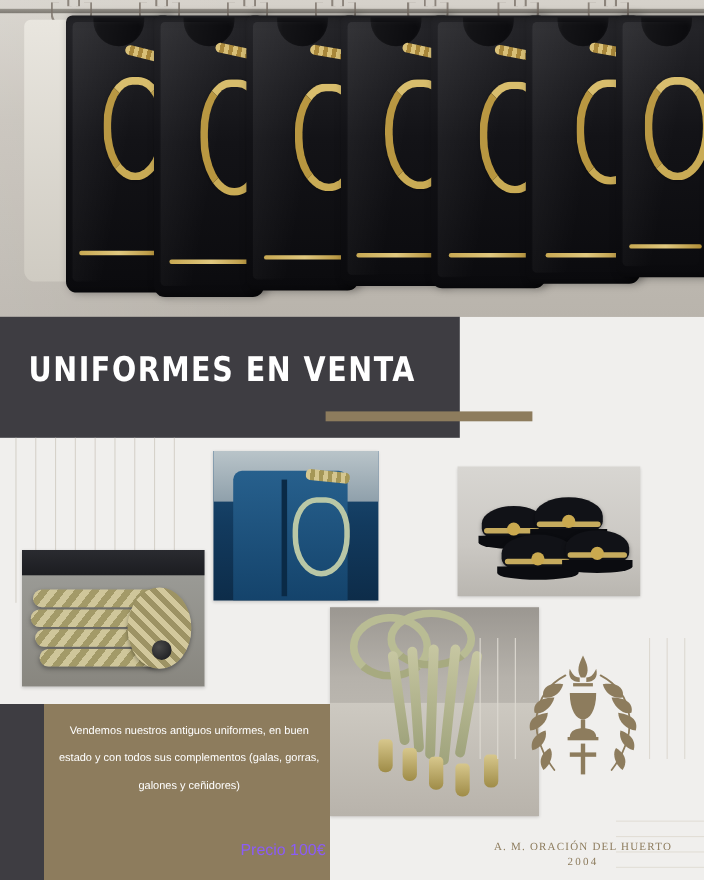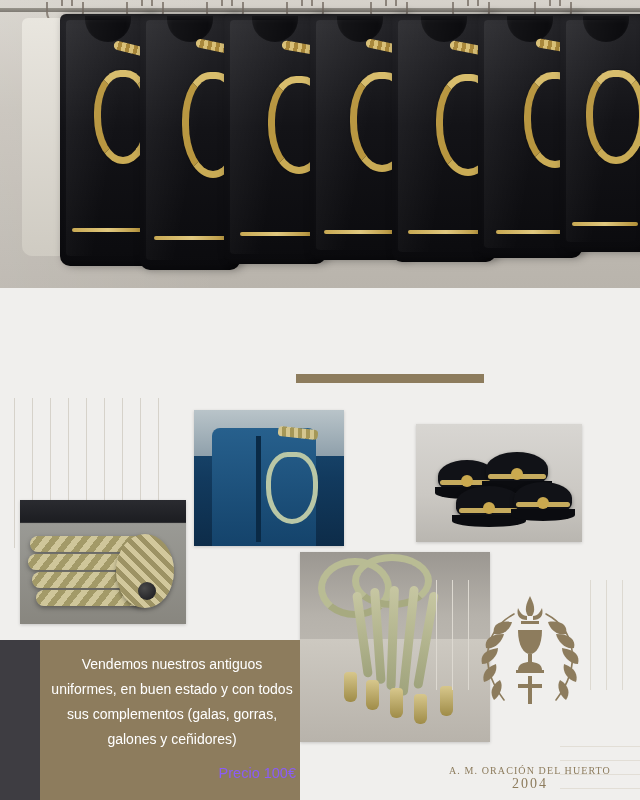--- a/index.html
+++ b/index.html
@@ -337,21 +337,21 @@
     height: 160px;
     background: #8d7c5d;
   }
   .desc {
     position: absolute;
     left: 48px;
     top: 652px;
     width: 248px;
     color: #ffffff;
     font-family: "Liberation Sans", sans-serif;
-    font-size: 14px;
+    font-size: 10px;
     line-height: 25px;
     text-align: center;
   }
   .price {
     position: absolute;
     left: 48px;
     top: 765px;
     width: 248px;
     color: #8b5cf6;
     font-family: "Liberation Sans", sans-serif;
@@ -386,21 +386,21 @@
     width: 200px;
     text-align: center;
     color: #8d7c5d;
     font-family: "Liberation Serif", serif;
     font-size: 10px;
     letter-spacing: 1.1px;
     line-height: 13px;
     margin-top: 36px;
   }
   .logo-text .l2 { font-size: 8.5px; letter-spacing: 1.4px; }
-  .logo-text .l3 { font-size: 14px; letter-spacing: 2px; }
+  .logo-text .l3 { font-size: 10px; letter-spacing: 2px; }
 
   .corner-lines {
     position: absolute;
     left: 560px;
     top: 740px;
     width: 80px;
     height: 60px;
   }
   .corner-lines i {
     position: absolute;
@@ -471,20 +471,23 @@
       <div class="cuff-trim" style="left:18px; bottom:24px; width:74px;"></div>
     </div>
 
     <div class="coat" style="left:560px; width:92px; height:238px;">
       <div class="collar"></div>
       <div class="cord" style="left:26px; top:56px; width:46px; height:80px;"></div>
       <div class="cuff-trim" style="left:12px; bottom:26px; width:66px;"></div>
     </div>
   </div>
 
+  <div class="title-band">
+    <div class="title-text">UNIFORMES EN VENTA</div>
+  </div>
   <div class="gold-bar"></div>
 
   <div class="thin-lines">
     <i style="left:14px;"></i>
       <i style="left:32px;"></i>
       <i style="left:50px;"></i>
     <i style="left:68px;"></i>
       <i style="left:86px;"></i>
       <i style="left:104px;"></i>
     <i style="left:122px;"></i>

